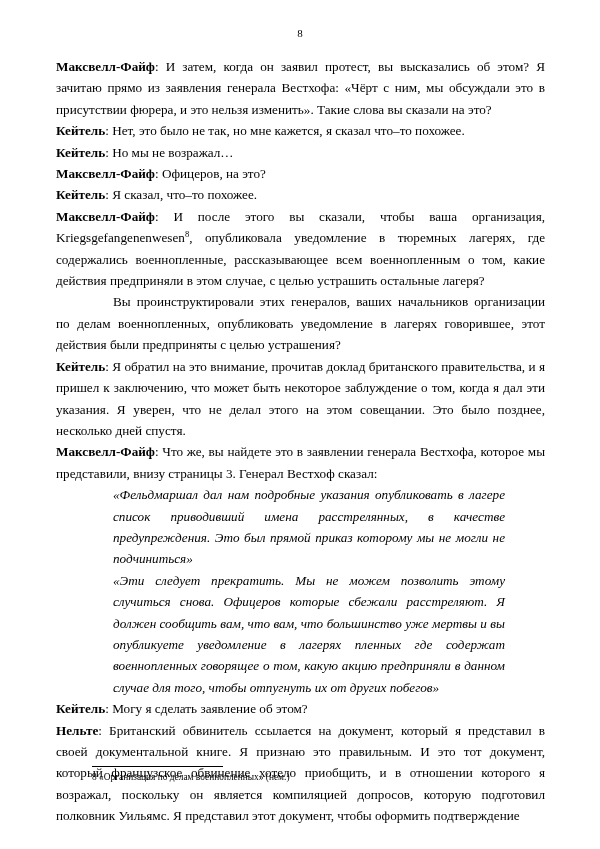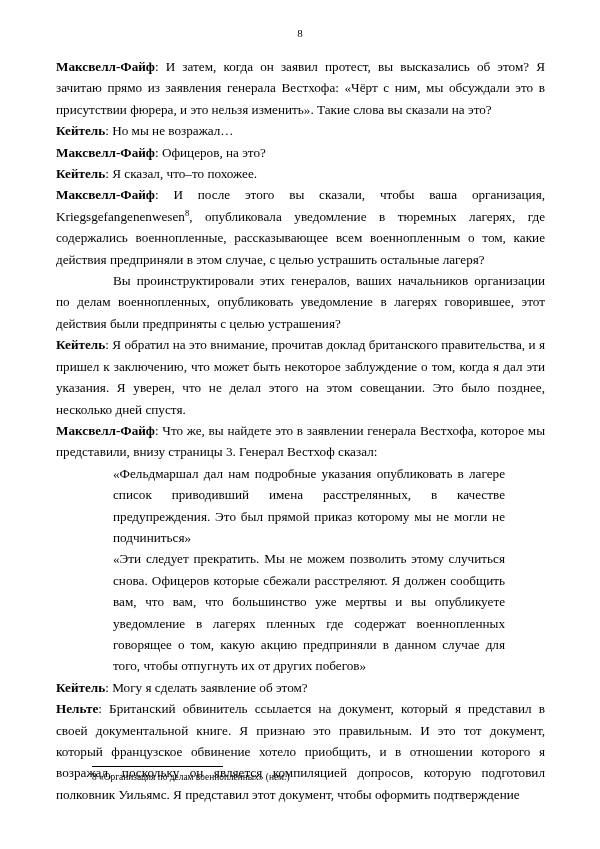--- a/index.html
+++ b/index.html
@@ -54,20 +54,21 @@
   }
   .speaker {
     font-weight: bold;
   }
   .quote {
     margin: 0 0 0 57px;
     width: 392px;
     font-size: 13.2px;
     line-height: 21.4px;
     text-align: justify;
+    font-style: italic;
   }
   .quote p {
     font-size: 13.2px;
     line-height: 21.4px;
     text-align: justify;
   }
   sup {
     font-size: 8.5px;
     vertical-align: super;
     line-height: 0;
@@ -95,20 +96,21 @@
 <body>
 
 <div class="page">
 
   <div class="page-number">8</div>
 
   <div class="body-area">
 
     <p class="speech"><span class="speaker">Максвелл-Файф</span><span>: </span><span>И затем, когда он заявил протест, вы высказались об этом? Я зачитаю прямо из заявления генерала Вестхофа: «Чёрт с ним, мы обсуждали это в присутствии фюрера, и это нельзя изменить». Такие слова вы сказали на это?</span></p>
 
+    <p class="speech"><span class="speaker">Кейтель</span><span>: </span><span>Нет, это было не так, но мне кажется, я сказал что–то похожее.</span></p>
 
 
     <p class="speech"><span class="speaker">Кейтель</span><span>: </span><span>Но мы не возражал…</span></p>
 
     <p class="speech"><span class="speaker">Максвелл-Файф</span><span>: </span><span>Офицеров, на это?</span></p>
 
     <p class="speech"><span class="speaker">Кейтель</span><span>: </span><span>Я сказал, что–то похожее.</span></p>
 
     <p class="speech"><span class="speaker">Максвелл-Файф</span><span>: </span><span>И после этого вы сказали, чтобы ваша организация, Kriegsgefangenenwesen</span><sup>8</sup><span>, опубликовала уведомление в тюремных лагерях, где содержались военнопленные, рассказывающее всем военнопленным о том, какие действия предприняли в этом случае, с целью устрашить остальные лагеря?</span></p>
 

